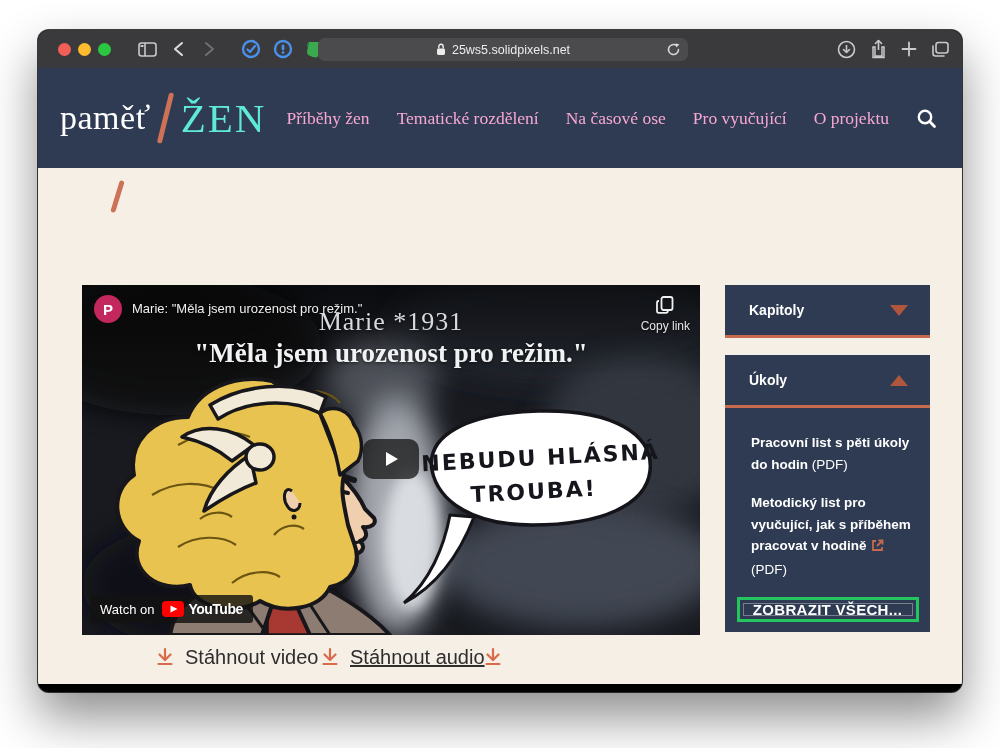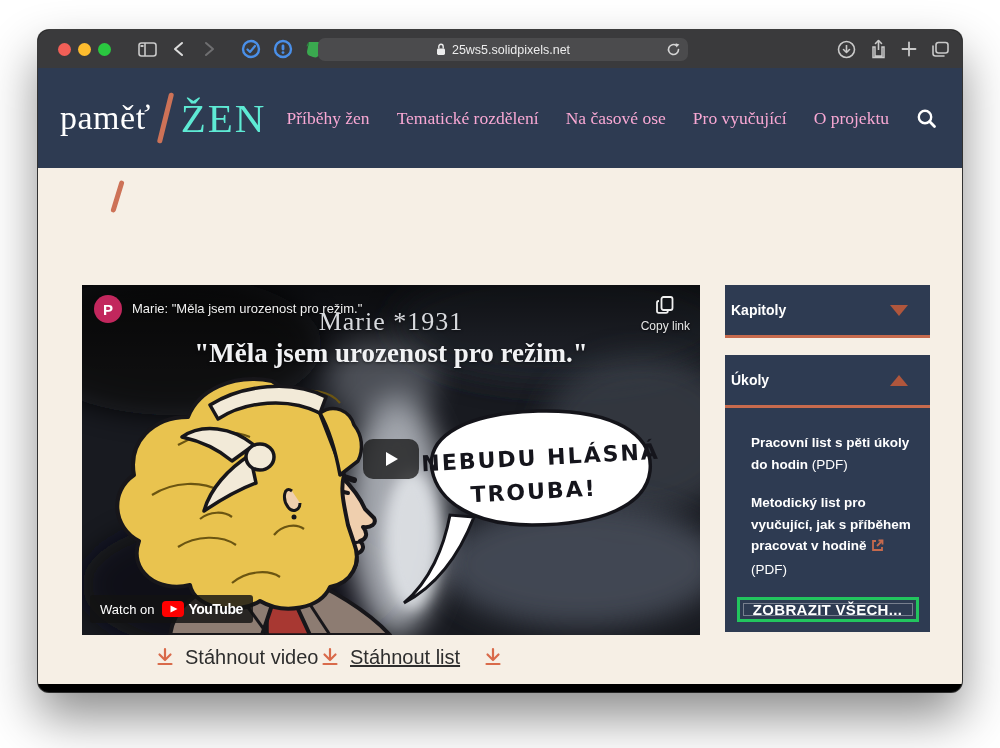--- a/index.html
+++ b/index.html
@@ -66,21 +66,21 @@
   .playbtn{position:absolute;left:281px;top:154px;width:56px;height:40px;border-radius:10px;
            background:rgba(20,20,20,.75);display:flex;align-items:center;justify-content:center;cursor:pointer;}
   .watchon{position:absolute;left:8px;top:310px;height:28px;background:rgba(18,18,18,.82);
            border-radius:3px;display:flex;align-items:center;padding:0 10px;cursor:pointer;}
   .watchon-label{color:#fff;font-size:13px;margin-right:8px;}
   .yt-word{color:#fff;font-size:14px;font-weight:bold;letter-spacing:-.5px;margin-left:4px;}
 
   
   .sidebar{position:absolute;left:687px;top:217px;width:205px;}
   .panel-header{background:#2e3b52;border-bottom:3px solid #c76a4d;height:53px;
-                display:flex;align-items:center;padding:0 22px 0 6px;box-sizing:border-box;cursor:pointer;}
+                display:flex;align-items:center;padding:0 22px 0 24px;box-sizing:border-box;cursor:pointer;}
   .panel-header .label{color:#fff;font-size:14px;font-weight:bold;}
   .tri{width:0;height:0;margin-left:auto;}
   .tri-down{border-left:9px solid transparent;border-right:9px solid transparent;border-top:11px solid #b0563c;}
   .tri-up{border-left:9px solid transparent;border-right:9px solid transparent;border-bottom:11px solid #b0563c;}
   .ukoly-block{margin-top:17px;background:#2e3b52;height:277px;box-sizing:border-box;
                display:flex;flex-direction:column;}
   .ukoly-content{padding:24px 18px 0 26px;color:#fff;font-size:13.5px;line-height:1.62;flex:1;}
   .pdf-link{margin:0 0 16px 0;}
   .pdf-link b{cursor:pointer;}
   .pdf-suffix{font-weight:400;}
@@ -375,21 +375,21 @@
     </div>
 
     <div class="dl-item dl-2 dl-underline">
       <span class="dl-icon">
         <svg width="20" height="20" viewBox="0 0 20 20">
             <line x1="10" y1="2" x2="10" y2="12" stroke="#d96a4a" stroke-width="2.2" stroke-linecap="round"></line>
             <polyline points="4.5,7.5 10,13 15.5,7.5" fill="none" stroke="#d96a4a" stroke-width="2.2" stroke-linecap="round" stroke-linejoin="round"></polyline>
             <line x1="3.5" y1="17" x2="16.5" y2="17" stroke="#d96a4a" stroke-width="2.2" stroke-linecap="round"></line>
           </svg>
       </span>
-      <span class="dl-label">Stáhnout list</span>
+      <span class="dl-label">Stáhnout audio</span>
     </div>
 
     <div class="dl-item dl-3 dl-underline">
       <span class="dl-icon">
         <svg width="20" height="20" viewBox="0 0 20 20">
             <line x1="10" y1="2" x2="10" y2="12" stroke="#d96a4a" stroke-width="2.2" stroke-linecap="round"></line>
             <polyline points="4.5,7.5 10,13 15.5,7.5" fill="none" stroke="#d96a4a" stroke-width="2.2" stroke-linecap="round" stroke-linejoin="round"></polyline>
             <line x1="3.5" y1="17" x2="16.5" y2="17" stroke="#d96a4a" stroke-width="2.2" stroke-linecap="round"></line>
           </svg>
       </span>

